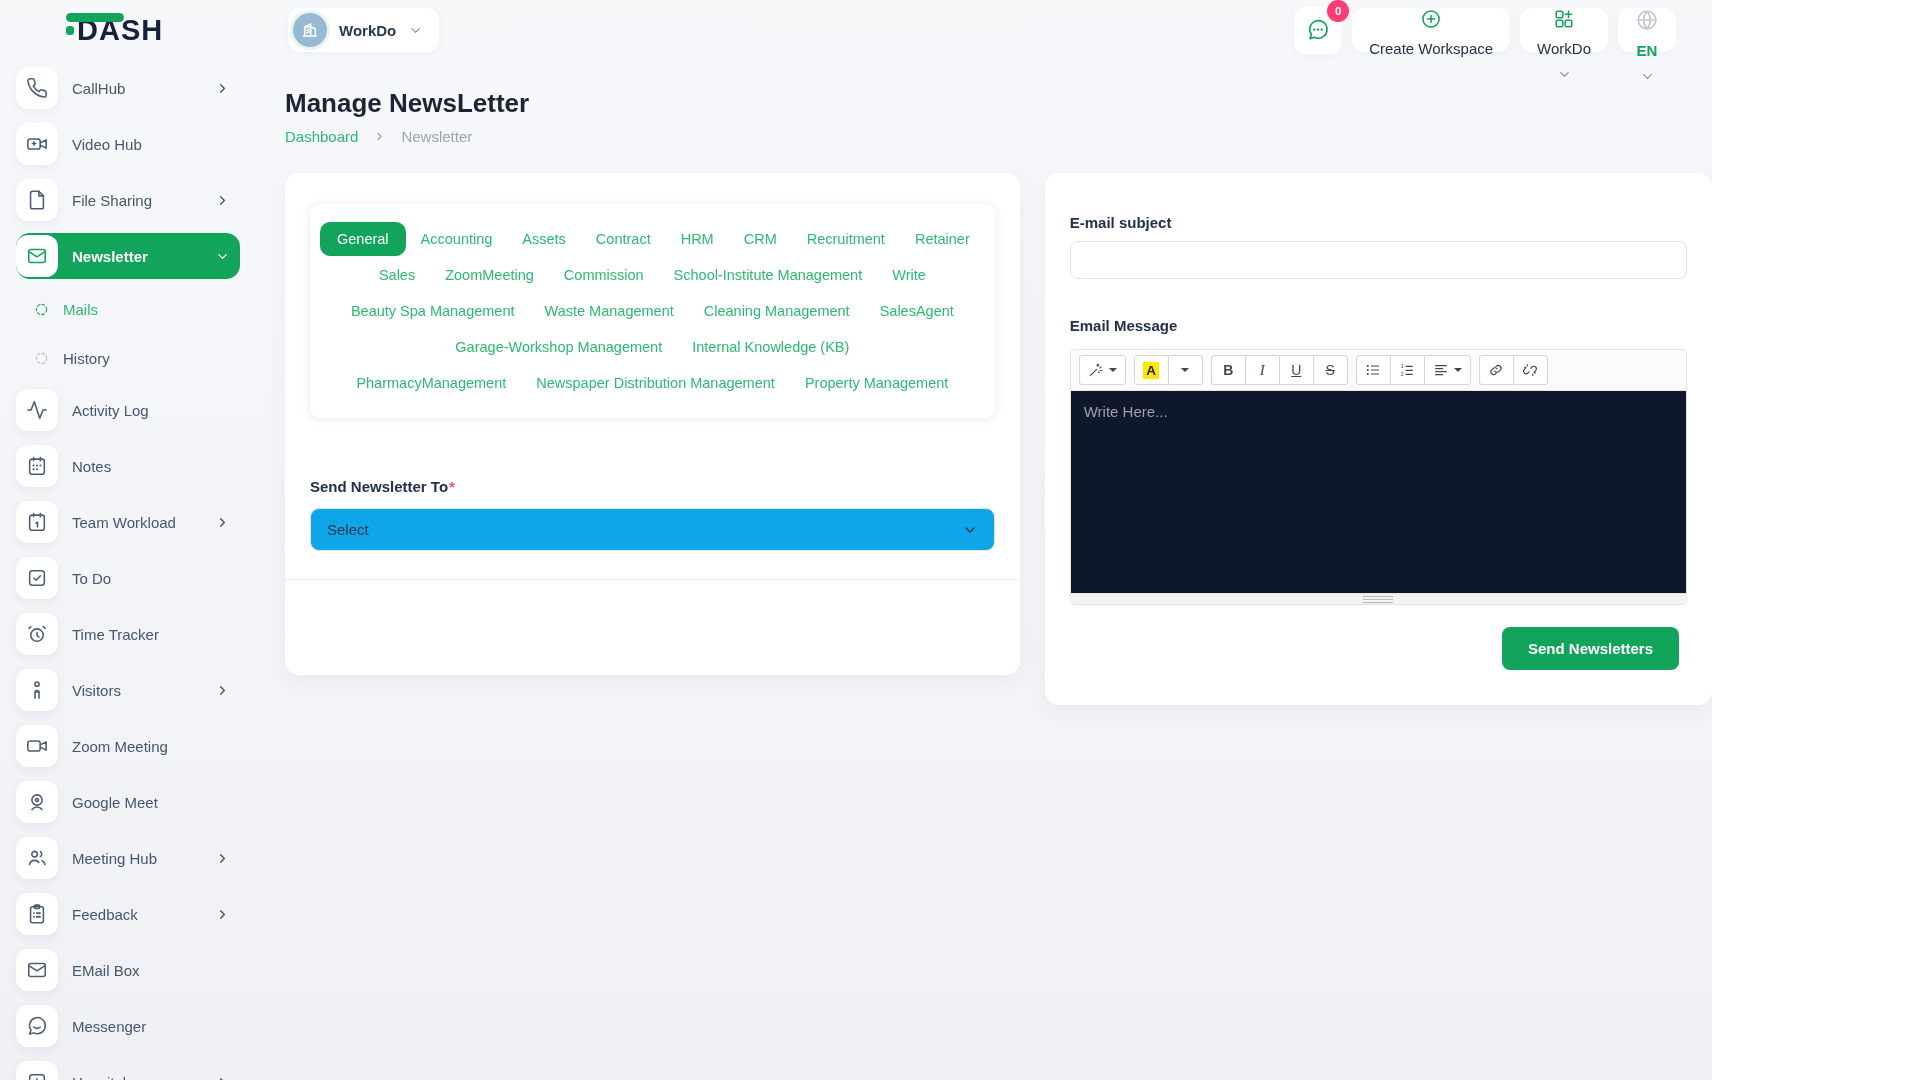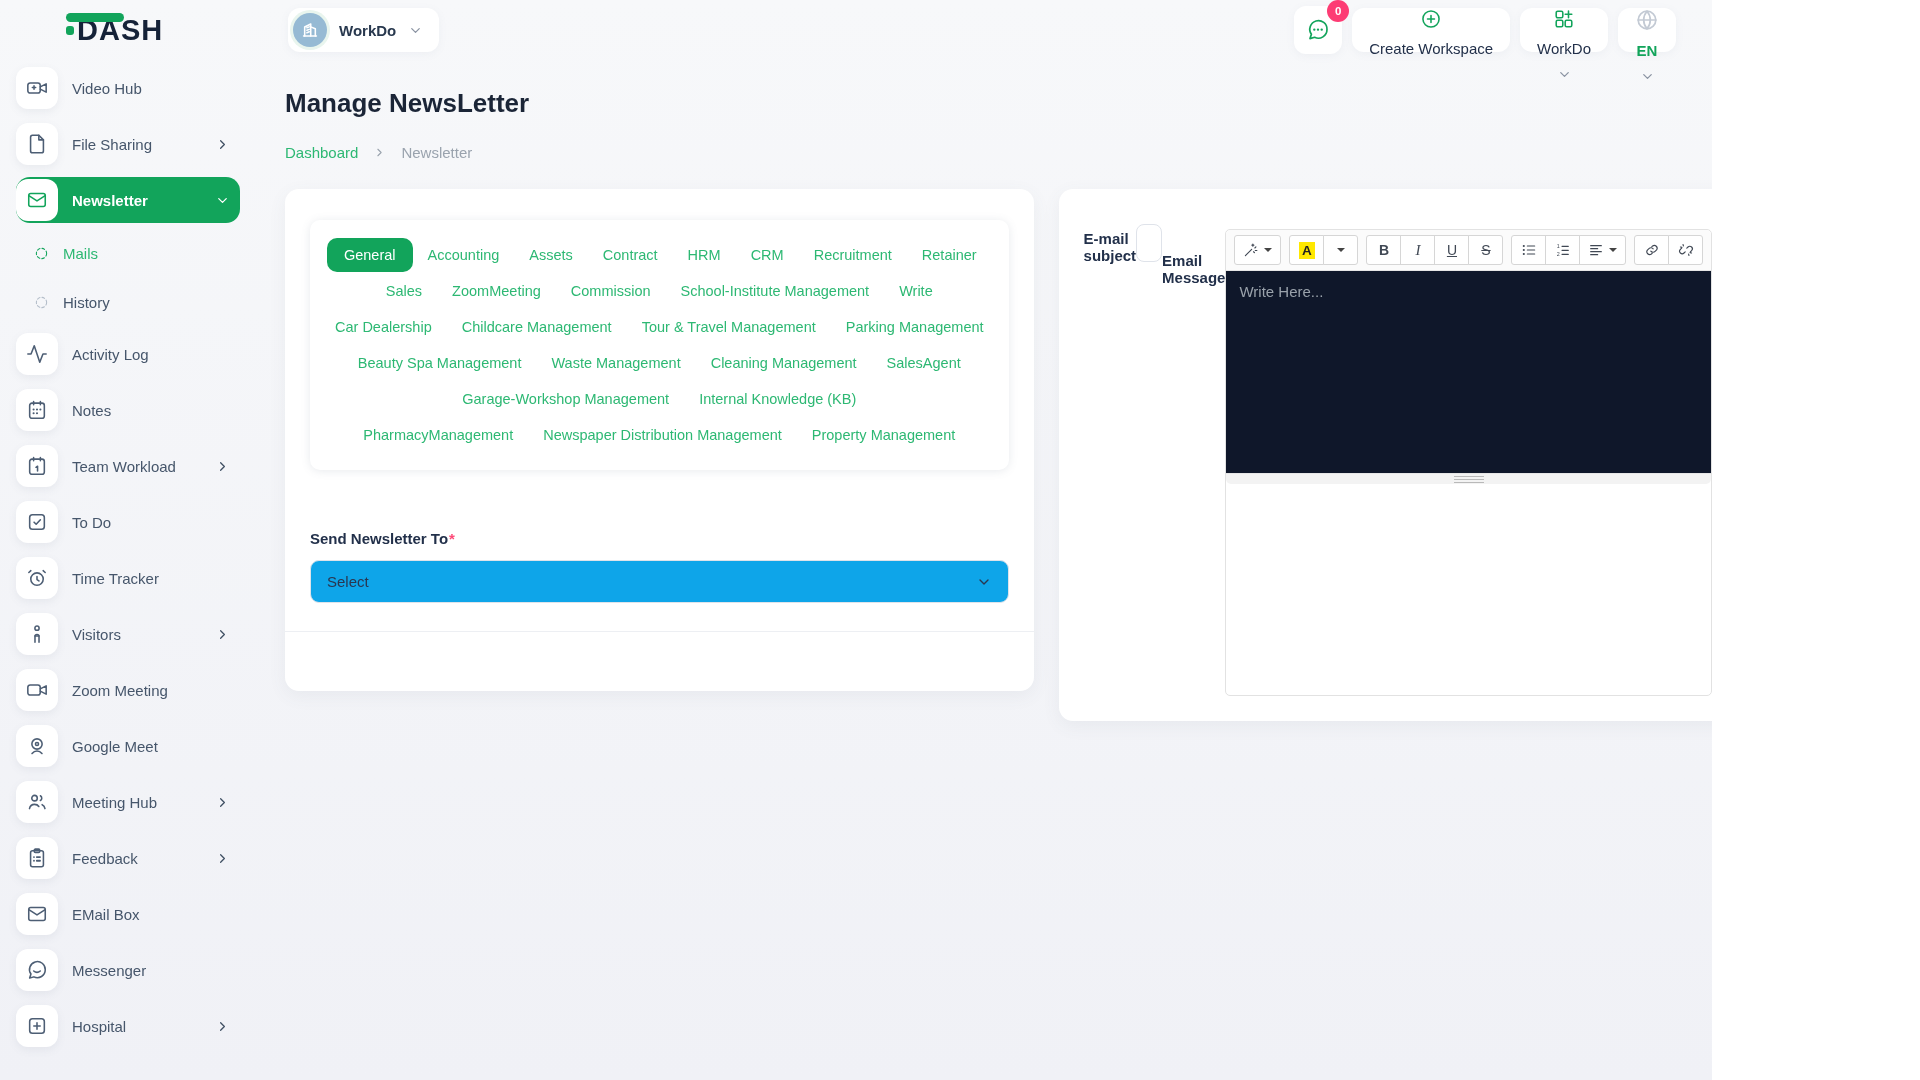--- a/index.html
+++ b/index.html
@@ -53,28 +53,28 @@
   .side-item.active .chev{color:#fff;}
   .side-sub{height:40px;display:flex;align-items:center;margin-bottom:9px;padding-left:18px;cursor:pointer;}
   .side-sub .bullet{color:#b3bdc9;}
   .side-sub .lbl{margin-left:14px;font-size:15px;font-weight:500;color:var(--side);}
   .side-sub.active .bullet{color:var(--green);}
   .side-sub.active .lbl{color:var(--green-text);}
 
   
   .main{position:absolute;left:285px;top:60px;right:0;bottom:0;}
   h1{margin-top:28px;font-size:26px;font-weight:600;color:#1b2537;}
-  .breadcrumb{margin-top:25px;display:flex;gap:15px;font-size:15px;}
+  .breadcrumb{margin-top:9px;display:flex;gap:15px;font-size:15px;}
   .breadcrumb a{color:var(--green-text);text-decoration:none;cursor:pointer;}
   .breadcrumb .sep{color:#9aa3ae;}
   .breadcrumb .cur{color:#9aa3ae;}
   .cards{display:flex;gap:25px;margin-top:28px;align-items:flex-start;}
   .card{background:#fff;border-radius:14px;box-shadow:0 5px 18px rgba(82,96,120,.07);}
   .card-left{width:792px;height:502px;padding:31px 25px 0;}
-  .card-right{width:788px;height:532px;padding:25px;display:flex;flex-direction:row;}
+  .card-right{width:788px;height:532px;padding:25px;display:flex;flex-direction:column;}
 
   .tabs-card{border-radius:10px;box-shadow:0 1px 10px rgba(93,105,128,.14);padding:17px 10px;background:#fff;}
   .tab-row{display:flex;justify-content:center;align-items:center;height:36px;}
   .tab{font-size:14.5px;color:var(--green-text);padding:7px 15px;border-radius:10px;cursor:pointer;white-space:nowrap;}
   .tab.active{background:var(--green);color:#fff;padding:9px 17px;font-weight:500;}
 
   .form-label{margin-top:60px;font-size:15px;font-weight:600;color:#22304a;}
   .required{color:#fd4a77;margin-left:1px;}
   .select{margin-top:13px;height:43px;border:1px solid var(--border);border-radius:9px;background:#0ea5e9;display:flex;
           align-items:center;justify-content:space-between;padding:0 16px;font-size:15px;color:#2a3650;cursor:pointer;}
@@ -188,20 +188,33 @@
             </svg>
           </span>
       </button>
     </div>
   </header>
 
   <nav class="sidebar" id="sidebar-nav">
       <div class="side-item">
         <span class="icon-box icon i22">
           <svg viewBox="0 0 24 24">
+            <path d="M22 16.9v3a2 2 0 0 1-2.2 2 19.8 19.8 0 0 1-8.6-3.1 19.5 19.5 0 0 1-6-6A19.8 19.8 0 0 1 2.1 4.2 2 2 0 0 1 4.1 2h3a2 2 0 0 1 2 1.7c.13 1 .37 1.9.7 2.8a2 2 0 0 1-.45 2.1L8 9.9a16 16 0 0 0 6 6l1.3-1.3a2 2 0 0 1 2.1-.45c.9.33 1.84.57 2.8.7a2 2 0 0 1 1.8 2z"></path>
+          </svg>
+        </span>
+        <span class="lbl">CallHub</span>
+        <span class="chev icon i15">
+          <svg viewBox="0 0 24 24">
+            <path d="m9 6 6 6-6 6" stroke-width="2"></path>
+          </svg>
+        </span>
+      </div>
+      <div class="side-item">
+        <span class="icon-box icon i22">
+          <svg viewBox="0 0 24 24">
             <rect x="2" y="6.5" width="13.5" height="11" rx="2.5"></rect>
             <path d="M15.5 10.8 22 7.5v9l-6.5-3.3"></path>
             <path d="M8.75 9.7v3.6M6.95 11.5h3.6"></path>
           </svg>
         </span>
         <span class="lbl">Video Hub</span>
       </div>
       <div class="side-item">
         <span class="icon-box icon i22">
           <svg viewBox="0 0 24 24">
@@ -422,26 +435,20 @@
                 <span class="tab">CRM</span>
                 <span class="tab">Recruitment</span>
                 <span class="tab">Retainer</span>
               </div>
               <div class="tab-row">
                 <span class="tab">Sales</span>
                 <span class="tab">ZoomMeeting</span>
                 <span class="tab">Commission</span>
                 <span class="tab">School-Institute Management</span>
                 <span class="tab">Write</span>
-              </div>
-              <div class="tab-row">
-                <span class="tab">Car Dealership</span>
-                <span class="tab">Childcare Management</span>
-                <span class="tab">Tour &amp; Travel Management</span>
-                <span class="tab">Parking Management</span>
               </div>
               <div class="tab-row">
                 <span class="tab">Beauty Spa Management</span>
                 <span class="tab">Waste Management</span>
                 <span class="tab">Cleaning Management</span>
                 <span class="tab">SalesAgent</span>
               </div>
               <div class="tab-row">
                 <span class="tab">Garage-Workshop Management</span>
                 <span class="tab">Internal Knowledge (KB)</span>

